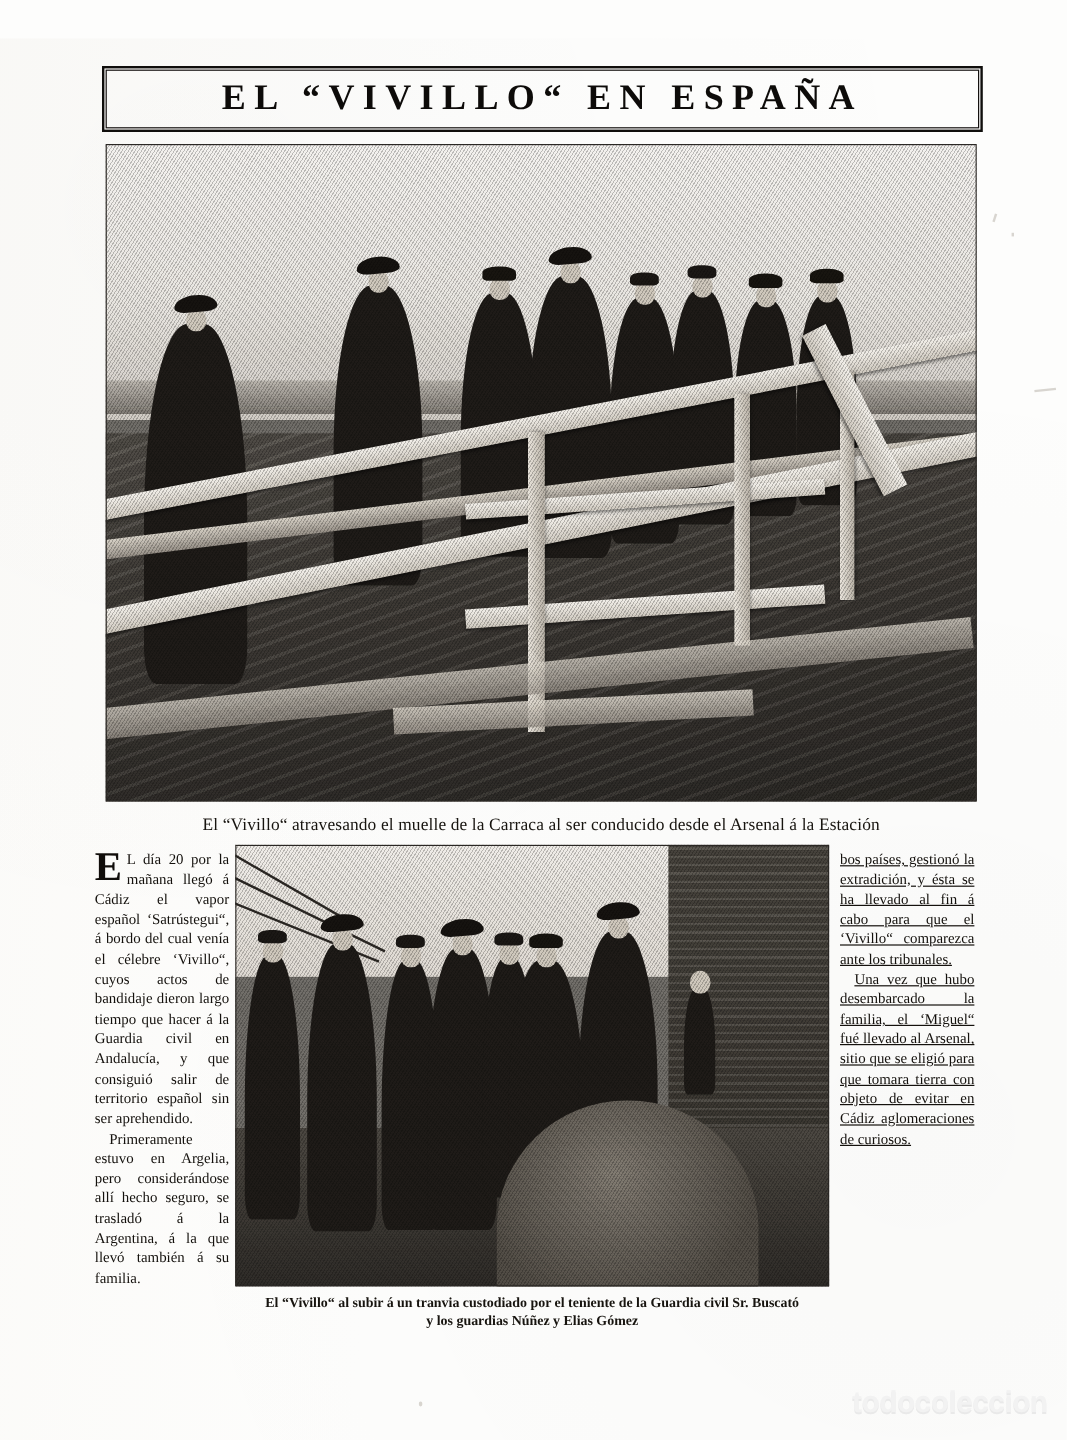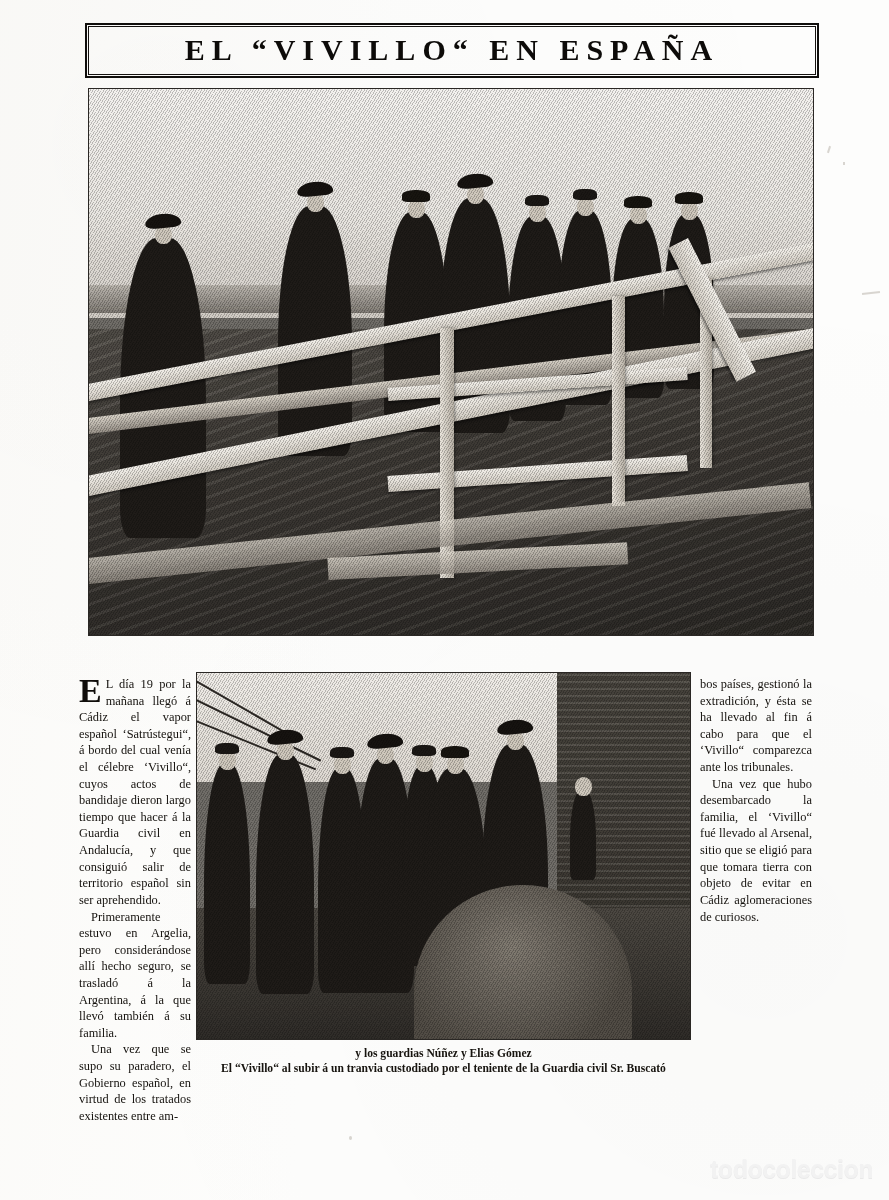--- a/index.html
+++ b/index.html
@@ -1,21 +1,21 @@
 <!DOCTYPE html>
 <html><head>
 <meta charset="utf-8">
 <style>
   html,body{margin:0;padding:0;background:#fff;}
   body{
     width:889px;height:1200px;position:relative;overflow:hidden;
     font-family:"Liberation Serif","DejaVu Serif",serif;
     background:#fdfdfc;
   }
-  .page{position:absolute;inset:0;}
+  .page{position:absolute;inset:0;margin-top:32px;}
 
   
   .paper-tint{
     position:absolute;inset:0;pointer-events:none;
     background:
       radial-gradient(circle at 18% 12%, rgba(0,0,0,.012), transparent 55%),
       radial-gradient(circle at 86% 78%, rgba(0,0,0,.014), transparent 58%),
       linear-gradient(95deg, rgba(250,249,246,.7), rgba(255,255,255,0) 40%);
   }
 
@@ -106,21 +106,21 @@
 
   
   .col{
     position:absolute;width:112px;
     font-family:"Liberation Serif","DejaVu Serif",serif;
     font-size:12.4px;line-height:1.34;color:#14110d;
     text-align:justify;text-justify:inter-word;
     hyphens:none;
   }
   #col-left{left:79px;top:676px;}
-  #col-right{left:700px;top:676px;}
+  #col-right{left:700px;top:676px;text-decoration:underline;}
   .col p{margin:0;text-indent:12px;}
   .col p.first{text-indent:0;}
   .dropcap{
     float:left;font-family:"Liberation Serif","DejaVu Serif",serif;
     font-size:34px;line-height:26px;font-weight:700;
     margin:2px 4px 0 0;color:#100d0a;
   }
 
   
   #watermark{
@@ -194,30 +194,30 @@
       <div class="post" style="left:612px;top:190px;width:12px;height:190px;"></div>
       <div class="rail" style="left:600px;top:150px;width:150px;height:22px;transform:rotate(63deg);transform-origin:left top;"></div>
       <div class="plank" style="left:0;top:470px;width:726px;height:26px;transform:rotate(-6deg);transform-origin:left center;opacity:.75;"></div>
       <div class="plank" style="left:240px;top:470px;width:300px;height:22px;transform:rotate(-3deg);transform-origin:left center;opacity:.85;"></div>
     </div>
     <div class="halftone"></div>
     <div class="grain"></div>
     <div class="pframe"></div>
   </div>
 
+  <div class="caption" id="caption-main">El “Vivillo“ atravesando el muelle de la Carraca al ser conducido desde el Arsenal á la Estación</div>
 
   <div class="col" id="col-left">
-    <p class="first"><span class="dropcap">E</span><span>L día 19 por la mañana llegó á Cádiz el vapor español ‘Satrústegui“, á bordo del cual venía el célebre ‘Vivillo“, cuyos actos de bandidaje dieron largo tiempo que hacer á la Guardia civil en Andalucía, y que consiguió salir de territorio español sin ser aprehendido.</span></p>
+    <p class="first"><span class="dropcap">E</span><span>L día 20 por la mañana llegó á Cádiz el vapor español ‘Satrústegui“, á bordo del cual venía el célebre ‘Vivillo“, cuyos actos de bandidaje dieron largo tiempo que hacer á la Guardia civil en Andalucía, y que consiguió salir de territorio español sin ser aprehendido.</span></p>
     <p><span>Primeramente estuvo en Argelia, pero considerándose allí hecho seguro, se trasladó á la Argentina, á la que llevó también á su familia.</span></p>
-    <p><span>Una vez que se supo su paradero, el Gobierno español, en virtud de los tratados existentes entre am-</span></p>
   </div>
 
   <div class="col" id="col-right">
     <p class="first"><span>bos países, gestionó la extradición, y ésta se ha llevado al fin á cabo para que el ‘Vivillo“ comparezca ante los tribunales.</span></p>
-    <p><span>Una vez que hubo desembarcado la familia, el ‘Vivillo“ fué llevado al Arsenal, sitio que se eligió para que tomara tierra con objeto de evitar en Cádiz aglomeraciones de curiosos.</span></p>
+    <p><span>Una vez que hubo desembarcado la familia, el ‘Miguel“ fué llevado al Arsenal, sitio que se eligió para que tomara tierra con objeto de evitar en Cádiz aglomeraciones de curiosos.</span></p>
   </div>
 
   <div class="photo" id="photo-tram">
     <div class="scene">
       <div class="t-sky"></div>
       <div class="t-wall"></div>
       <div class="t-ground"></div>
       <div class="t-cable" style="left:-10px;top:22px;width:150px;transform:rotate(26deg);"></div>
       <div class="t-cable" style="left:-10px;top:44px;width:140px;transform:rotate(22deg);"></div>
       <div class="t-cable" style="left:0px;top:8px;width:120px;transform:rotate(30deg);"></div>
@@ -254,22 +254,22 @@
         <div class="head"></div>
       </div>
       <div class="t-mass"></div>
     </div>
     <div class="halftone"></div>
     <div class="grain"></div>
     <div class="pframe"></div>
   </div>
 
   <div class="caption" id="caption-tram">
+    <div>El “Vivillo“ al subir á un tranvia custodiado por el teniente de la Guardia civil Sr.  Buscató</div>
     <div>y los guardias Núñez y Elias Gómez</div>
-    <div>El “Vivillo“ al subir á un tranvia custodiado por el teniente de la Guardia civil Sr.  Buscató</div>
   </div>
 
   <div class="speck" style="left:828px;top:146px;width:2px;height:7px;transform:rotate(18deg);"></div>
   <div class="speck" style="left:843px;top:162px;width:2px;height:3px;"></div>
   <div class="speck" style="left:862px;top:292px;width:18px;height:2px;transform:rotate(-6deg);"></div>
   <div class="speck" style="left:349px;top:1136px;width:3px;height:4px;border-radius:50%;"></div>
 
   <div id="watermark">todocoleccion</div>
 
 </div>

